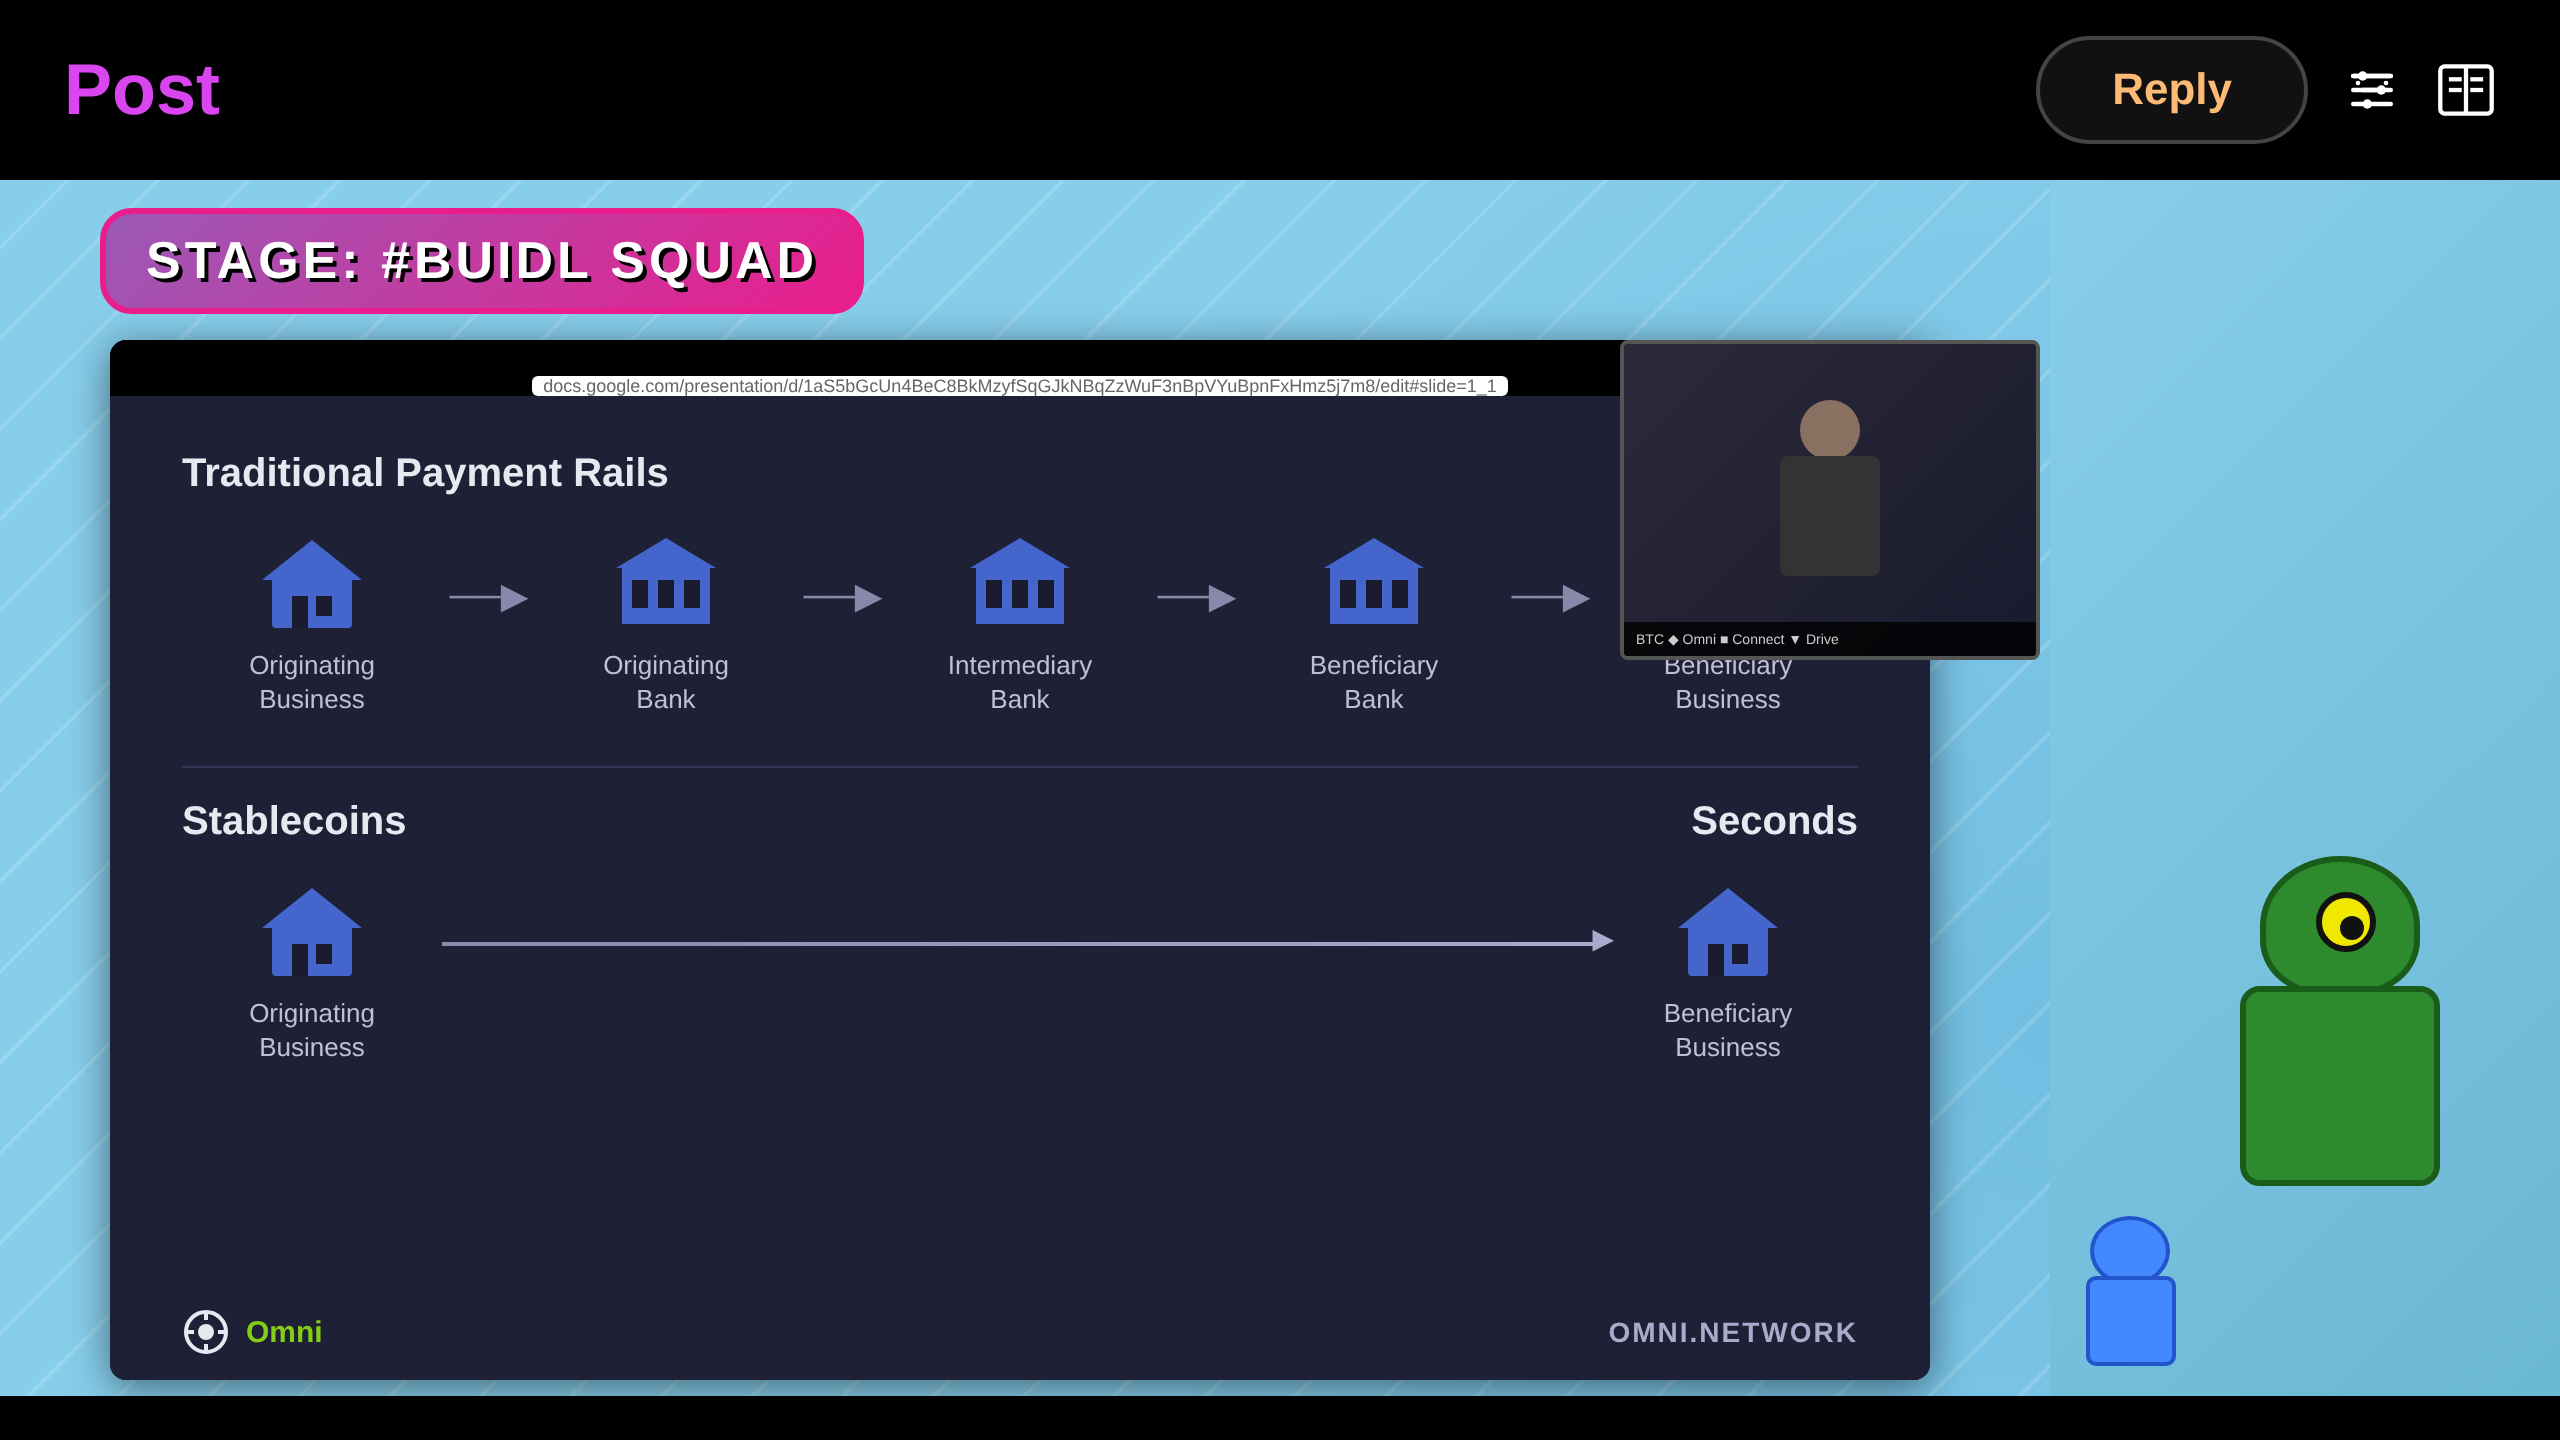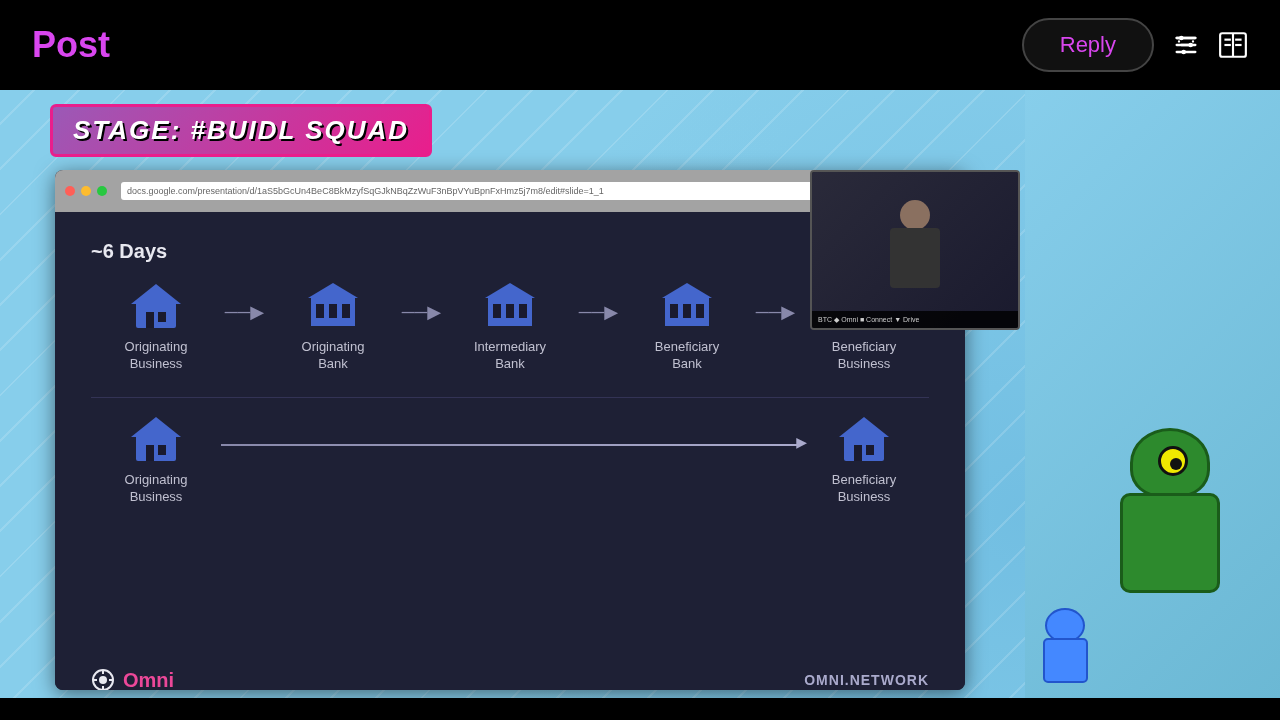--- a/index.html
+++ b/index.html
@@ -27,26 +27,26 @@
       font-size: 36px;
       font-weight: 700;
     }
     .header-actions {
       display: flex;
       align-items: center;
       gap: 18px;
     }
     .reply-button {
       background: #111;
-      color: #d946ef;
+      color: #fdba74;
       border: 2px solid #444;
       border-radius: 30px;
       padding: 12px 36px;
       font-size: 22px;
-      font-weight: 400;
+      font-weight: 700;
       cursor: pointer;
     }
     .icon-btn {
       background: none;
       border: none;
       cursor: pointer;
       color: #fff;
       display: flex;
       align-items: center;
       justify-content: center;
@@ -184,23 +184,22 @@
       position: absolute;
       top: 14px;
       left: 50px;
       z-index: 10;
     }
     .stage-text {
       background: linear-gradient(135deg, #9B59B6, #E91E8C);
       color: #fff;
       font-size: 26px;
       font-weight: 900;
-      font-style: italic;
       padding: 8px 20px;
-      border-radius: 6px;
+      border-radius: 16px;
       text-transform: uppercase;
       letter-spacing: 2px;
       border: 3px solid #E91E8C;
       text-shadow: 2px 2px 0 #000;
       white-space: nowrap;
     }
 
     
     .eth-badge {
       position: absolute;
@@ -226,26 +225,27 @@
       width: 910px;
       height: 520px;
       background: #1a1a2e;
       border-radius: 8px;
       overflow: hidden;
       box-shadow: 0 4px 20px rgba(0,0,0,0.5);
       z-index: 5;
     }
 
     .browser-bar {
-      height: 42px;
-      background: #a3a3a3;
+      height: 28px;
+      background: #000000;
       display: flex;
       align-items: center;
       padding: 0 10px;
       gap: 6px;
+      flex-direction: column;
     }
     .browser-dot {
       width: 10px;
       height: 10px;
       border-radius: 50%;
     }
     .browser-url {
       flex: 1;
       height: 18px;
       background: #fff;
@@ -393,22 +393,22 @@
       left: 36px;
       right: 36px;
       display: flex;
       justify-content: space-between;
       align-items: center;
     }
     .omni-brand {
       display: flex;
       align-items: center;
       gap: 8px;
-      color: #ec4899;
-      font-size: 20px;
+      color: #84cc16;
+      font-size: 15px;
       font-weight: 700;
     }
     .omni-logo {
       width: 24px;
       height: 24px;
       color: #e8e8f0;
     }
     .omni-network-text {
       font-size: 14px;
       color: #aaaacc;
@@ -543,20 +543,21 @@
       <div class="browser-dot" style="background:#28c840;"></div>
       <div class="browser-url">
         <span style="font-size:9px;color:#666;overflow:hidden;white-space:nowrap;">docs.google.com/presentation/d/1aS5bGcUn4BeC8BkMzyfSqGJkNBqZzWuF3nBpVYuBpnFxHmz5j7m8/edit#slide=1_1</span>
       </div>
     </div>
 
     <div class="slide-content">
 
       <div class="slide-section">
         <div class="section-header">
+          <span class="section-title">Traditional Payment Rails</span>
           <span class="section-time">~6 Days</span>
         </div>
 
         <div class="flow-row">
 
           <div class="flow-node">
             <div class="bank-icon">
               <svg class="store-svg" viewBox="0 0 50 48">
                 <rect x="5" y="20" width="40" height="26" rx="2"></rect>
                 <polygon points="0,22 25,2 50,22"></polygon>
@@ -635,20 +636,24 @@
               </svg>
             </div>
             <span class="node-label">Beneficiary<br>Business</span>
           </div>
         </div>
       </div>
 
       <hr class="section-divider">
 
       <div class="slide-section">
+        <div class="section-header">
+          <span class="section-title">Stablecoins</span>
+          <span class="section-time">Seconds</span>
+        </div>
 
         <div class="stable-flow">
           <div class="stable-node-left">
             <div class="bank-icon">
               <svg class="store-svg" viewBox="0 0 50 48">
                 <rect x="5" y="20" width="40" height="26" rx="2"></rect>
                 <polygon points="0,22 25,2 50,22"></polygon>
                 <rect x="15" y="30" width="8" height="16" fill="#1a1a2e"></rect>
                 <rect x="27" y="30" width="8" height="10" fill="#1a1a2e"></rect>
               </svg>

